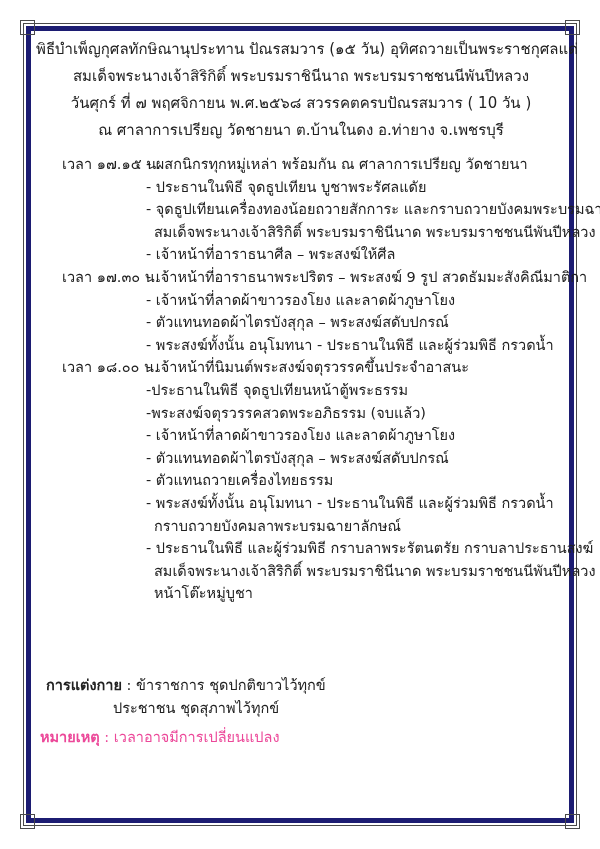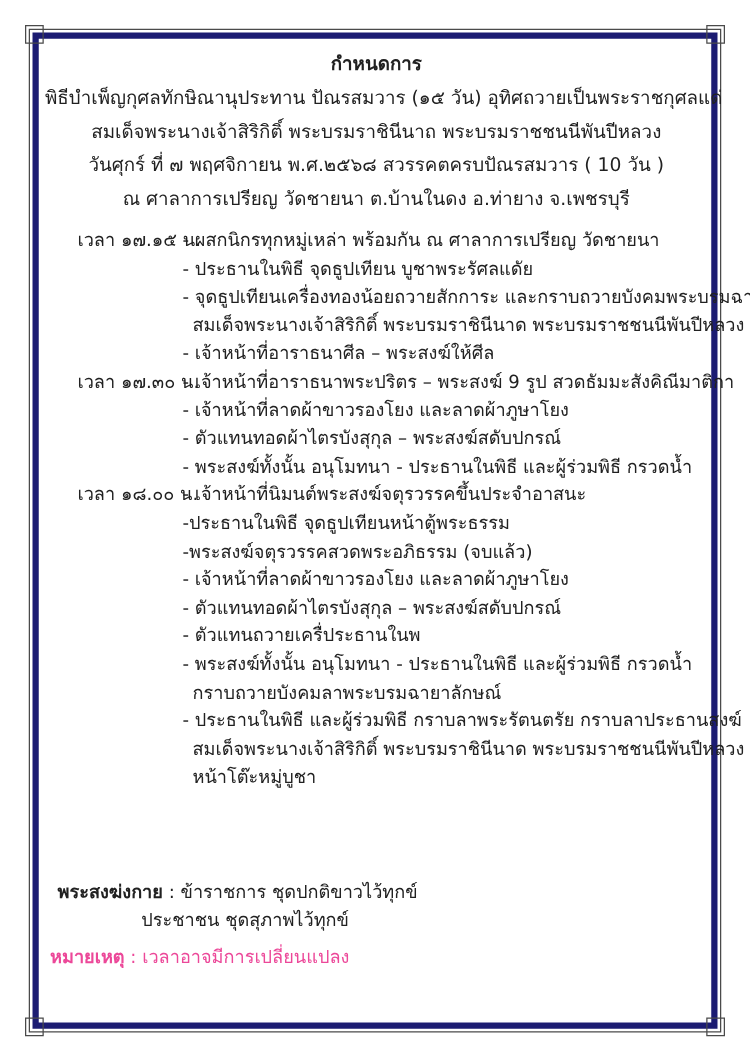--- a/index.html
+++ b/index.html
@@ -34,21 +34,20 @@
 
 <div class="page">
   <div class="frame-outer"></div>
   <div class="frame-navy"></div>
   <div class="corner tl"></div>
   <div class="corner tr"></div>
   <div class="corner bl"></div>
   <div class="corner br"></div>
 
   <div class="content">
-    <div class="doc-title">กำหนดการ</div>
     <div id="header-lines">
         <div class="header-line">พิธีบำเพ็ญกุศลทักษิณานุประทาน ปัณรสมวาร (๑๕ วัน) อุทิศถวายเป็นพระราชกุศลแด่</div>
         <div class="header-line">สมเด็จพระนางเจ้าสิริกิติ์ พระบรมราชินีนาถ พระบรมราชชนนีพันปีหลวง</div>
         <div class="header-line">วันศุกร์ ที่ ๗ พฤศจิกายน พ.ศ.๒๕๖๘ สวรรคตครบปัณรสมวาร ( 10 วัน )</div>
         <div class="header-line">ณ ศาลาการเปรียญ วัดชายนา ต.บ้านในดง อ.ท่ายาง จ.เพชรบุรี</div>
       </div>
     <div id="schedule" class="schedule">
         <div class="section">
           <div class="time-col">เวลา ๑๗.๑๕ น.</div>
           <div class="items-col">
@@ -69,32 +68,32 @@
           </div>
         </div>
         <div class="section">
           <div class="time-col">เวลา ๑๘.๐๐ น.</div>
           <div class="items-col">
             <div class="item-line">- เจ้าหน้าที่นิมนต์พระสงฆ์จตุรวรรคขึ้นประจำอาสนะ</div>
             <div class="item-line">-ประธานในพิธี จุดธูปเทียนหน้าตู้พระธรรม</div>
             <div class="item-line">-พระสงฆ์จตุรวรรคสวดพระอภิธรรม (จบแล้ว)</div>
             <div class="item-line">- เจ้าหน้าที่ลาดผ้าขาวรองโยง และลาดผ้าภูษาโยง</div>
             <div class="item-line">- ตัวแทนทอดผ้าไตรบังสุกุล – พระสงฆ์สดับปกรณ์</div>
-            <div class="item-line">- ตัวแทนถวายเครื่ประธานในพ</div>
+            <div class="item-line">- ตัวแทนถวายเครื่องไทยธรรม</div>
             <div class="item-line">- พระสงฆ์ทั้งนั้น อนุโมทนา - ประธานในพิธี และผู้ร่วมพิธี กรวดน้ำ</div>
             <div class="item-line indent">กราบถวายบังคมลาพระบรมฉายาลักษณ์</div>
             <div class="item-line">- ประธานในพิธี และผู้ร่วมพิธี กราบลาพระรัตนตรัย กราบลาประธานสงฆ์</div>
             <div class="item-line indent">สมเด็จพระนางเจ้าสิริกิติ์ พระบรมราชินีนาด พระบรมราชชนนีพันปีหลวง</div>
             <div class="item-line indent">หน้าโต๊ะหมู่บูชา</div>
           </div>
         </div>
       </div>
 
     <div class="attire">
-      <div><span class="attire-label">พระสงฆ่งกาย</span><span> : </span><span>ข้าราชการ ชุดปกติขาวไว้ทุกข์</span></div>
+      <div><span class="attire-label">การแต่งกาย</span><span> : </span><span>ข้าราชการ ชุดปกติขาวไว้ทุกข์</span></div>
       <div class="attire-line2">ประชาชน ชุดสุภาพไว้ทุกข์</div>
     </div>
 
     <div class="note" style="color: #ec4899;">
       <span class="note-label">หมายเหตุ</span><span> : </span><span>เวลาอาจมีการเปลี่ยนแปลง</span>
     </div>
   </div>
 </div>
 
 </body></html>

